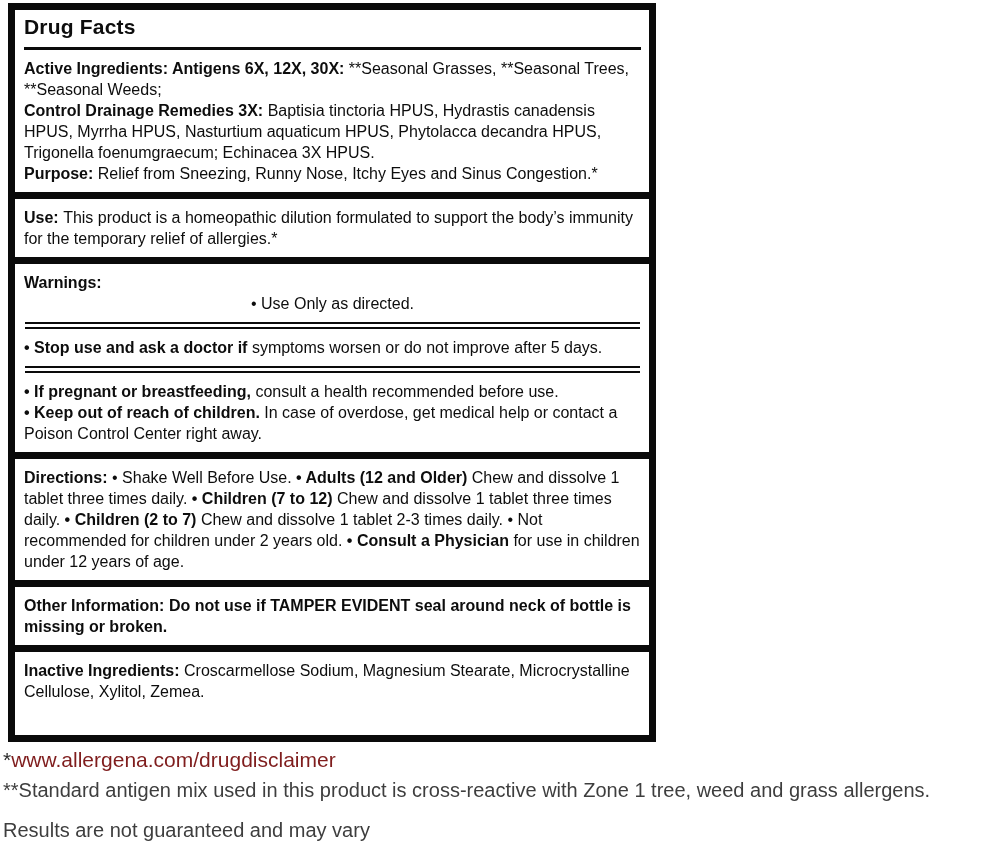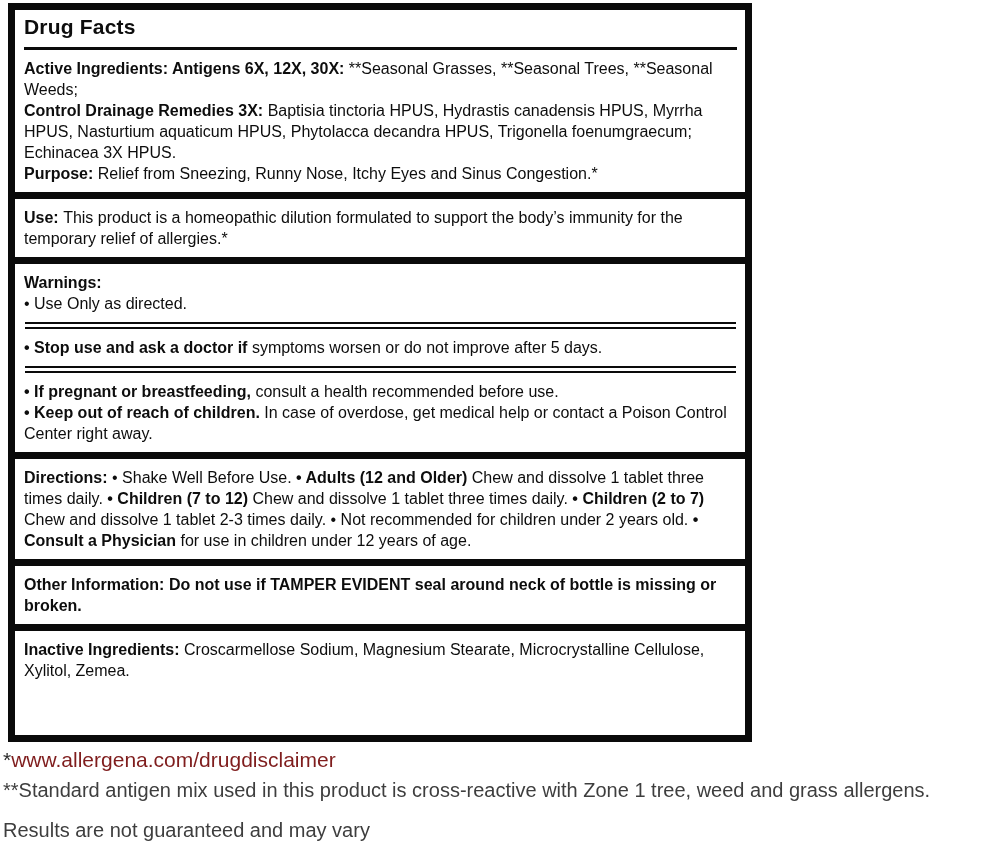--- a/index.html
+++ b/index.html
@@ -7,35 +7,35 @@
   body {
     width: 1001px; height: 868px;
     position: relative;
     font-family: "Liberation Sans", sans-serif;
     color: #0d0d0d;
     overflow: hidden;
   }
   .drug-box {
     position: absolute;
     left: 8px; top: 3px;
-    width: 744px; height: 739px;
+    width: 648px; height: 739px;
     border: 7px solid #0a0a0a;
     background: #ffffff;
     overflow: hidden;
   }
   .sec { padding: 8px 8px 8px 9px; font-size: 16px; line-height: 21px; }
   .sec p { margin: 0; }
   .b, .bold { font-weight: bold; }
   .title-wrap { padding: 5px 8px 0 9px; }
   .dw-title { font-size: 21px; font-weight: bold; line-height: 24px; letter-spacing: 0.2px; }
   .title-rule { height: 3px; background: #0a0a0a; margin: 8px 8px 0 9px; }
   .bar { height: 7px; background: #0a0a0a; }
   .dubline { height: 7px; border-top: 2px solid #0a0a0a; border-bottom: 2px solid #0a0a0a; margin: 8px 1px 8px 1px; }
   .gap-line { margin-top: 19px; }
-  .warn-item { margin-top: 8px; }
+  .warn-item { margin-top: 8px; text-align: center; }
   .footnotes {
     position: absolute;
     left: 3px; top: 747px;
     width: 995px;
     color: #3e3e3e;
     font-size: 20px;
     line-height: 26px;
   }
   .fn-line1 { font-size: 21px; color: #2b2b2b; }
   .fn-link { color: #7f1d1d; text-decoration: none; cursor: pointer; }

